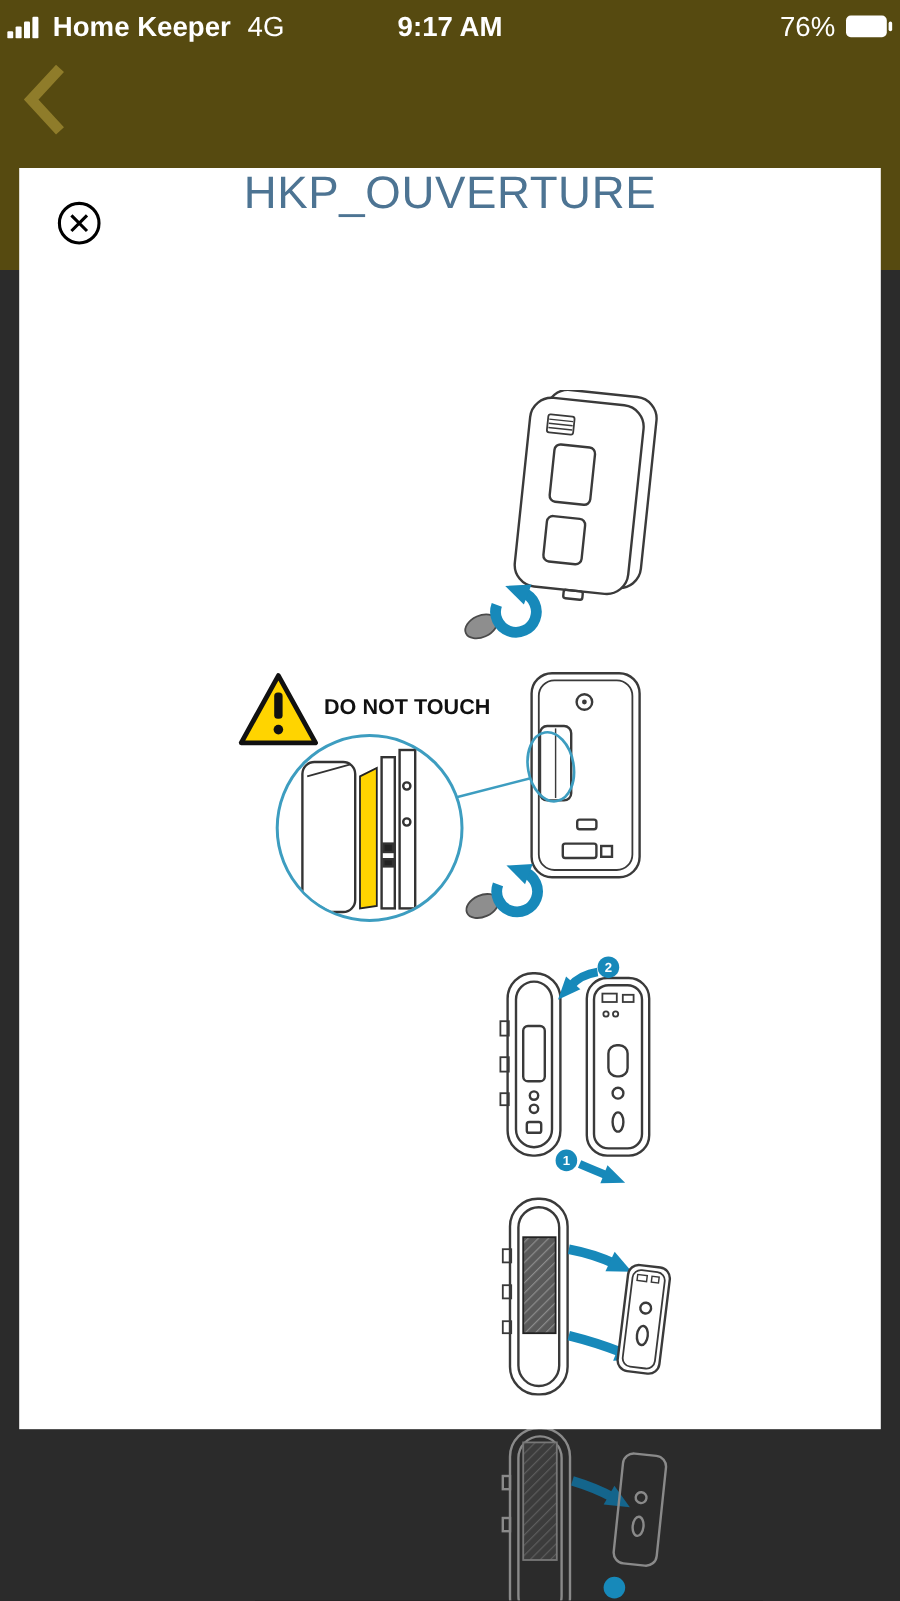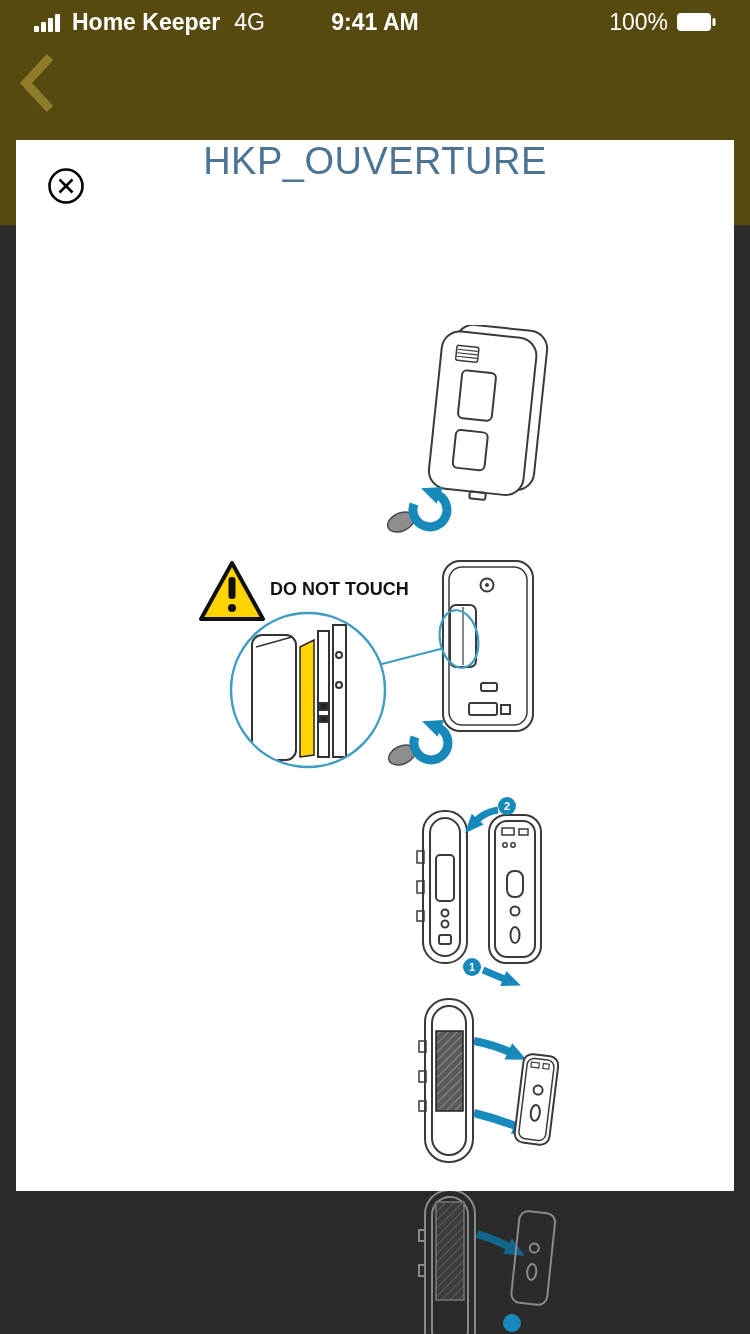--- a/index.html
+++ b/index.html
@@ -9,21 +9,21 @@
     position: relative; width: 750px; height: 1334px;
     margin: 0 auto; overflow: hidden; background: #2B2B2B;
   }
   
   .chrome-top {
     position: absolute; left: 0; top: 0; width: 750px; height: 225px;
     background: #564A10; z-index: 1;
   }
   .statusbar {
     position: absolute; left: 0; top: 0; width: 750px; height: 44px;
-    display: flex; align-items: center; padding: 0 34px;
+    display: flex; align-items: center; padding: 0 6px;
     color: #fff; font-size: 23px;
   }
   .sb-left { display: flex; align-items: center; gap: 10px; }
   .sb-carrier { font-weight: bold; }
   .sb-network { margin-left: 4px; }
   .sb-time {
     position: absolute; left: 50%; top: 0; height: 44px; line-height: 44px;
     transform: translateX(-50%); font-weight: bold;
   }
   .sb-right { margin-left: auto; display: flex; align-items: center; gap: 8px; }
@@ -68,23 +68,23 @@
       <div class="sb-left">
         <svg width="28" height="19" viewBox="0 0 28 19">
           <rect x="0" y="13" width="5" height="6" rx="1" fill="#fff"></rect>
           <rect x="7" y="9" width="5" height="10" rx="1" fill="#fff"></rect>
           <rect x="14" y="5" width="5" height="14" rx="1" fill="#fff"></rect>
           <rect x="21" y="1" width="5" height="18" rx="1" fill="#fff"></rect>
         </svg>
         <span class="sb-carrier">Home Keeper</span>
         <span class="sb-network">4G</span>
       </div>
-      <div class="sb-time">9:41 AM</div>
+      <div class="sb-time">9:17 AM</div>
       <div class="sb-right">
-        <span>100%</span>
+        <span>76%</span>
         <svg width="40" height="20" viewBox="0 0 40 20">
           <rect x="1" y="1" width="34" height="18" rx="4" fill="#fff"></rect>
           <rect x="36.5" y="6" width="3" height="8" rx="1.5" fill="#fff"></rect>
         </svg>
       </div>
     </div>
     <button class="back-btn">
       <svg width="44" height="64" viewBox="0 0 44 64">
         <path d="M34 6 L10 32 L34 58" fill="none" stroke="#8F7C2A" stroke-width="9"></path>
       </svg>

